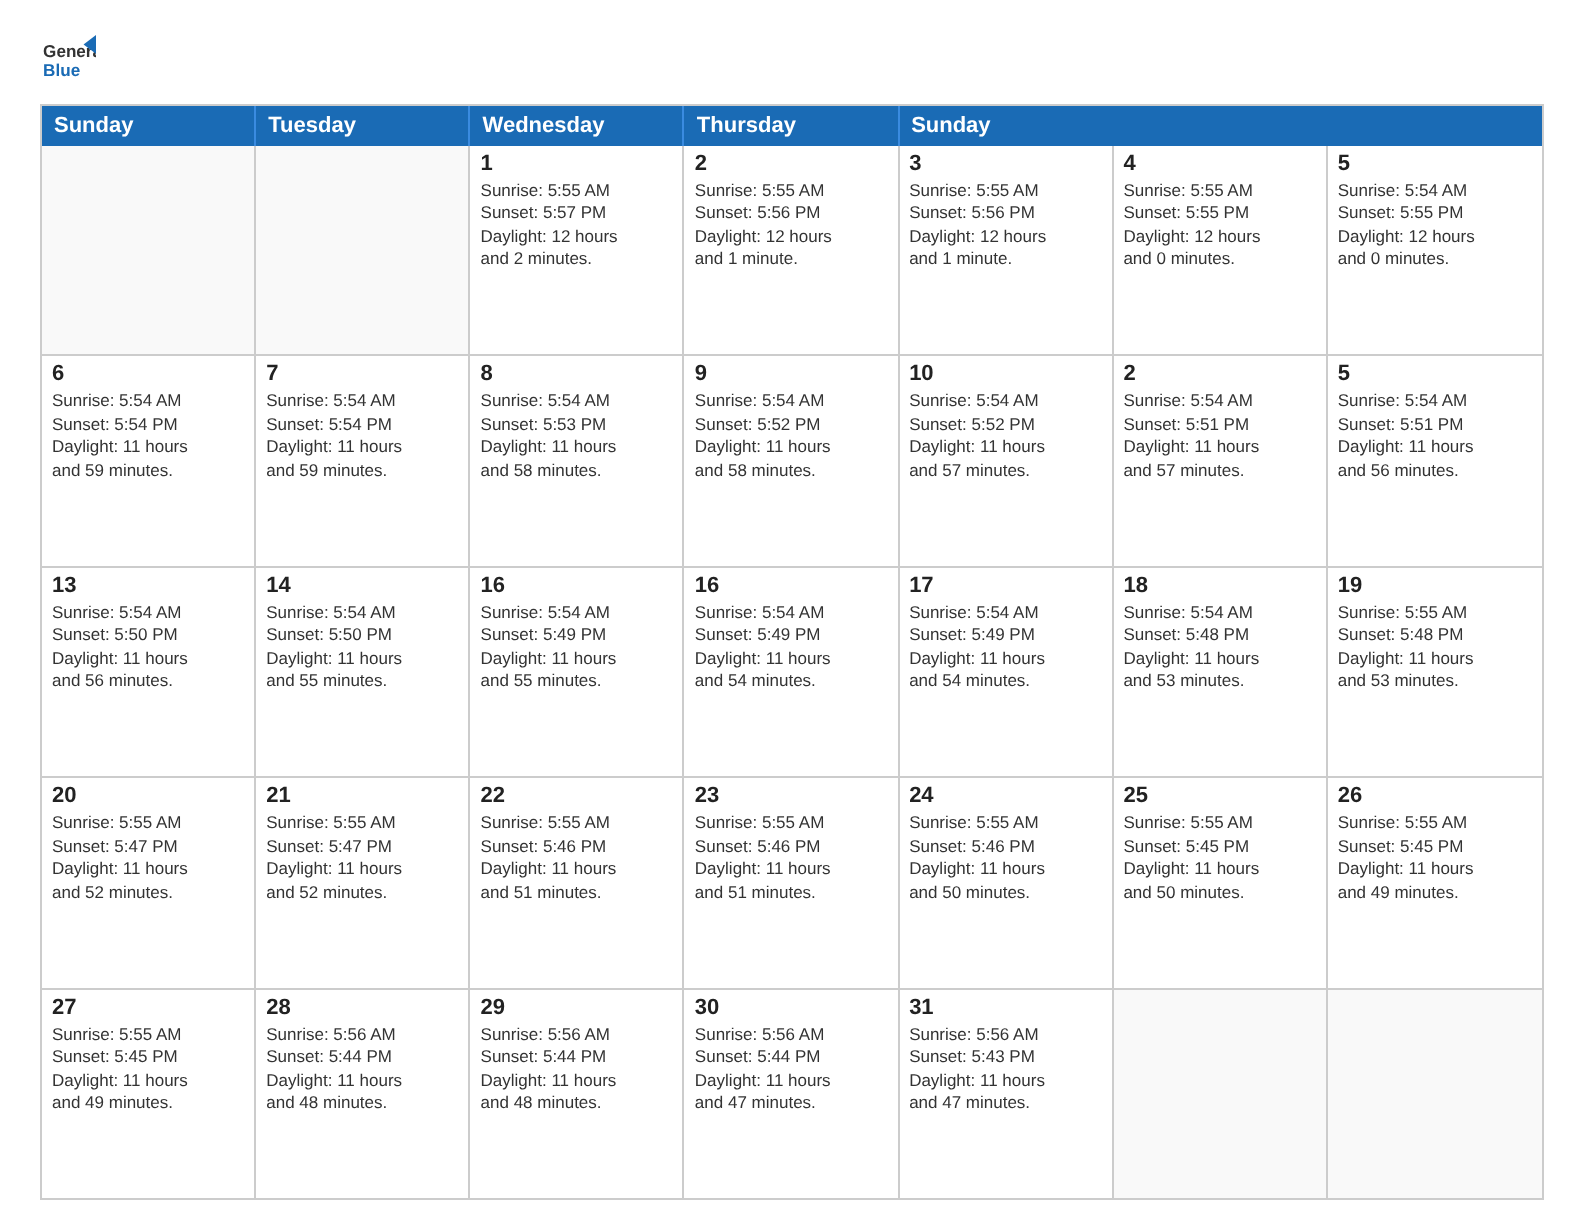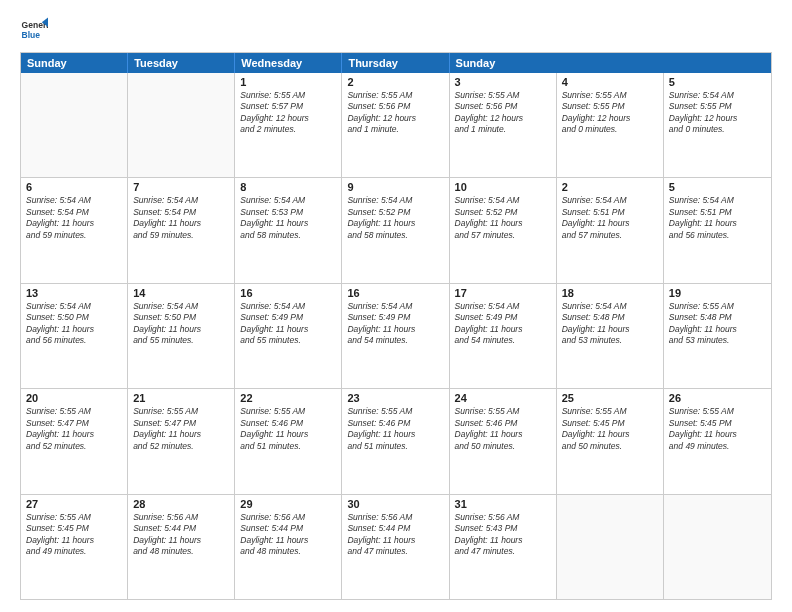--- a/index.html
+++ b/index.html
@@ -90,21 +90,20 @@
     .day-num {
       font-size: 11px;
       font-weight: bold;
       color: #222;
       margin-bottom: 2px;
     }
     .cell-text {
       font-size: 8.5px;
       line-height: 1.35;
       color: #333;
-      font-style: italic;
     }
   </style>
 </head>
 <body>
 
 <div class="page">
   <div class="header">
     <div class="logo">
       <svg class="logo-icon" viewBox="0 0 36 36">
         <rect x="0" y="0" width="36" height="36" fill="white"></rect>

